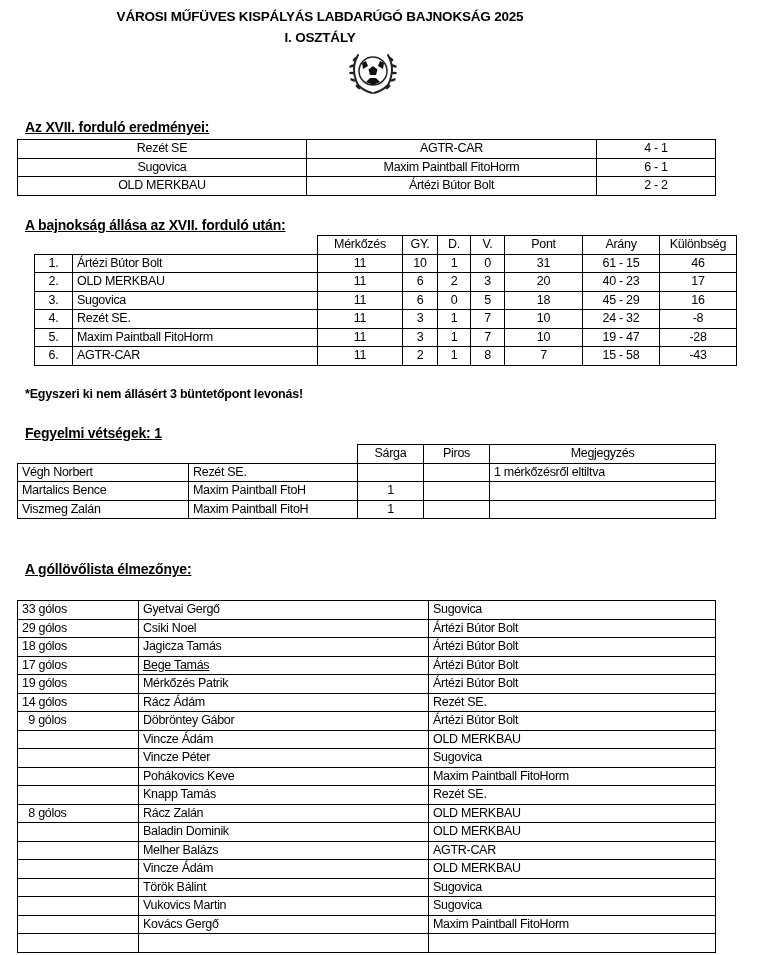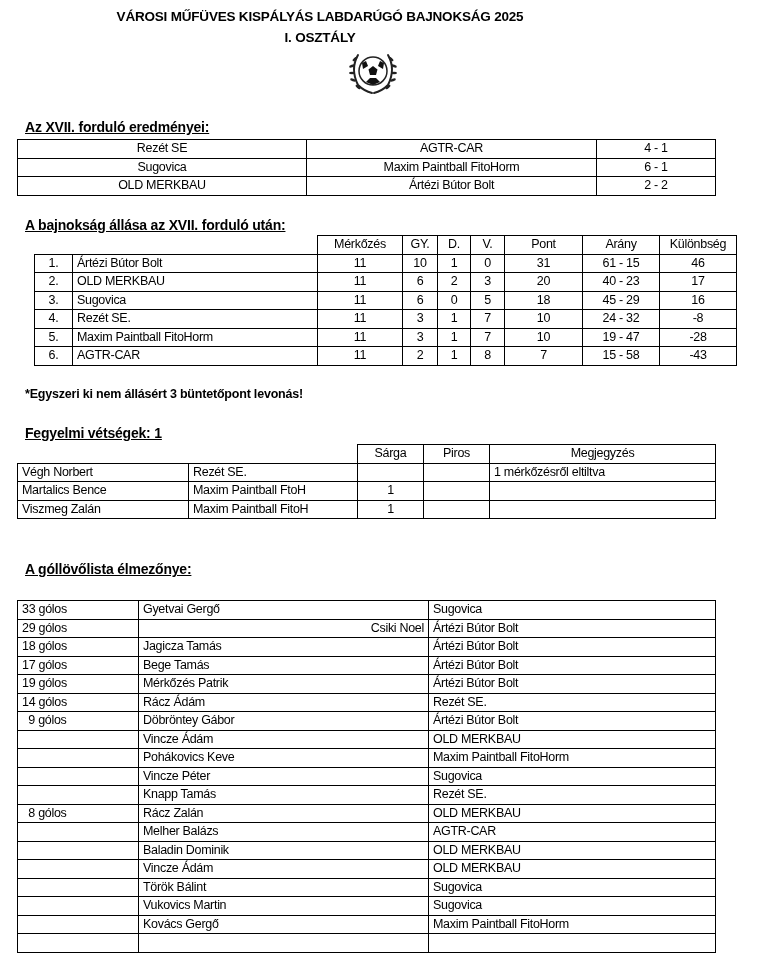--- a/index.html
+++ b/index.html
@@ -219,31 +219,31 @@
       <col style="width:287px">
     </colgroup>
   <tbody id="scorers-body">
       <tr>
         <td style="white-space: pre;">33 gólos</td>
         <td style="white-space: pre;">Gyetvai Gergő</td>
         <td style="white-space: pre;">Sugovica</td>
       </tr>
       <tr>
         <td style="white-space: pre;">29 gólos</td>
-        <td style="white-space: pre; text-align: right;">Csiki Noel</td>
+        <td style="white-space: pre;">Csiki Noel</td>
         <td style="white-space: pre;">Ártézi Bútor Bolt</td>
       </tr>
       <tr>
         <td style="white-space: pre;">18 gólos</td>
         <td style="white-space: pre;">Jagicza Tamás</td>
         <td style="white-space: pre;">Ártézi Bútor Bolt</td>
       </tr>
       <tr>
         <td style="white-space: pre;">17 gólos</td>
-        <td style="white-space: pre;">Bege Tamás</td>
+        <td style="white-space: pre; text-decoration: underline;">Bege Tamás</td>
         <td style="white-space: pre;">Ártézi Bútor Bolt</td>
       </tr>
       <tr>
         <td style="white-space: pre;">19 gólos</td>
         <td style="white-space: pre;">Mérkőzés Patrik</td>
         <td style="white-space: pre;">Ártézi Bútor Bolt</td>
       </tr>
       <tr>
         <td style="white-space: pre;">14 gólos</td>
         <td style="white-space: pre;">Rácz Ádám</td>
@@ -254,50 +254,50 @@
         <td style="white-space: pre;">Döbröntey Gábor</td>
         <td style="white-space: pre;">Ártézi Bútor Bolt</td>
       </tr>
       <tr>
         <td style="white-space: pre;"></td>
         <td style="white-space: pre;">Vincze Ádám</td>
         <td style="white-space: pre;">OLD MERKBAU</td>
       </tr>
       <tr>
         <td style="white-space: pre;"></td>
+        <td style="white-space: pre;">Vincze Péter</td>
+        <td style="white-space: pre;">Sugovica</td>
+      </tr>
+      <tr>
+        <td style="white-space: pre;"></td>
         <td style="white-space: pre;">Pohákovics Keve</td>
         <td style="white-space: pre;">Maxim Paintball FitoHorm</td>
-      </tr>
-      <tr>
-        <td style="white-space: pre;"></td>
-        <td style="white-space: pre;">Vincze Péter</td>
-        <td style="white-space: pre;">Sugovica</td>
       </tr>
       <tr>
         <td style="white-space: pre;"></td>
         <td style="white-space: pre;">Knapp Tamás</td>
         <td style="white-space: pre;">Rezét SE.</td>
       </tr>
       <tr>
         <td style="white-space: pre;">  8 gólos</td>
         <td style="white-space: pre;">Rácz Zalán</td>
         <td style="white-space: pre;">OLD MERKBAU</td>
       </tr>
       <tr>
         <td style="white-space: pre;"></td>
+        <td style="white-space: pre;">Baladin Dominik</td>
+        <td style="white-space: pre;">OLD MERKBAU</td>
+      </tr>
+      <tr>
+        <td style="white-space: pre;"></td>
         <td style="white-space: pre;">Melher Balázs</td>
         <td style="white-space: pre;">AGTR-CAR</td>
       </tr>
       <tr>
         <td style="white-space: pre;"></td>
-        <td style="white-space: pre;">Baladin Dominik</td>
-        <td style="white-space: pre;">OLD MERKBAU</td>
-      </tr>
-      <tr>
-        <td style="white-space: pre;"></td>
         <td style="white-space: pre;">Vincze Ádám</td>
         <td style="white-space: pre;">OLD MERKBAU</td>
       </tr>
       <tr>
         <td style="white-space: pre;"></td>
         <td style="white-space: pre;">Török Bálint</td>
         <td style="white-space: pre;">Sugovica</td>
       </tr>
       <tr>
         <td style="white-space: pre;"></td>

